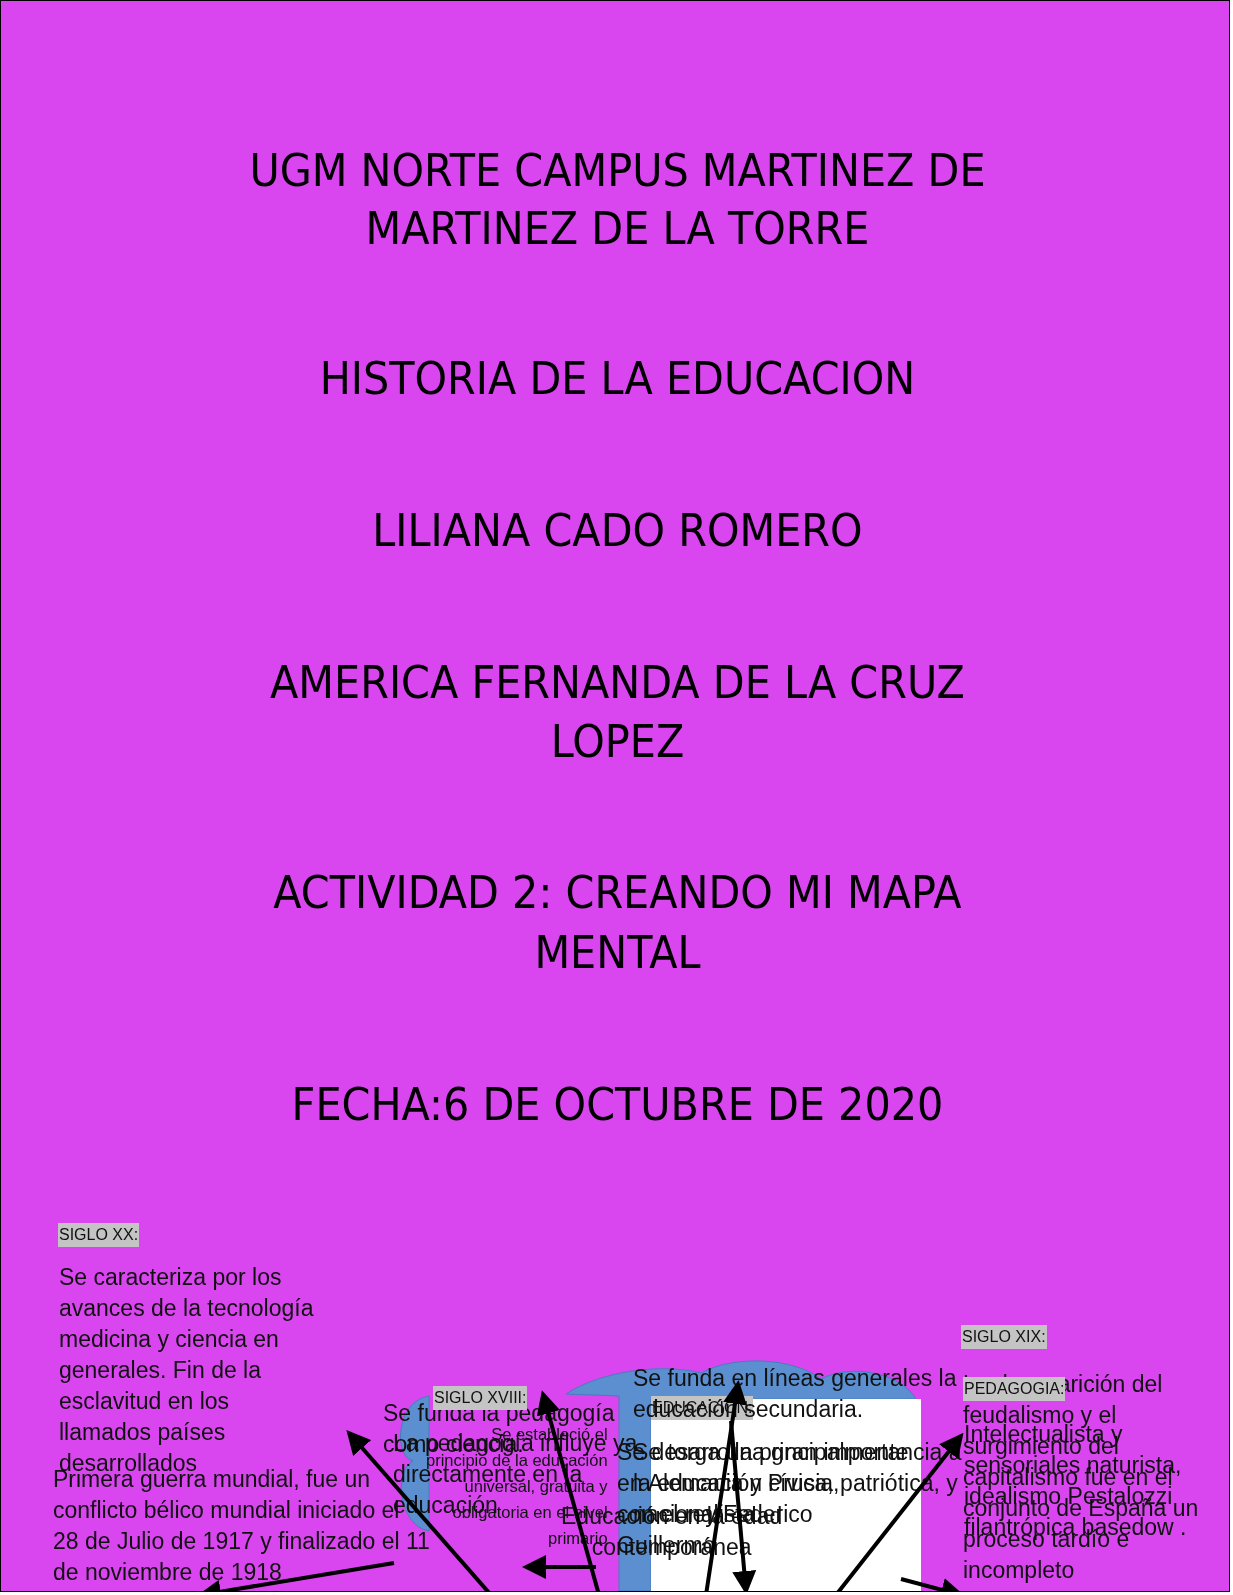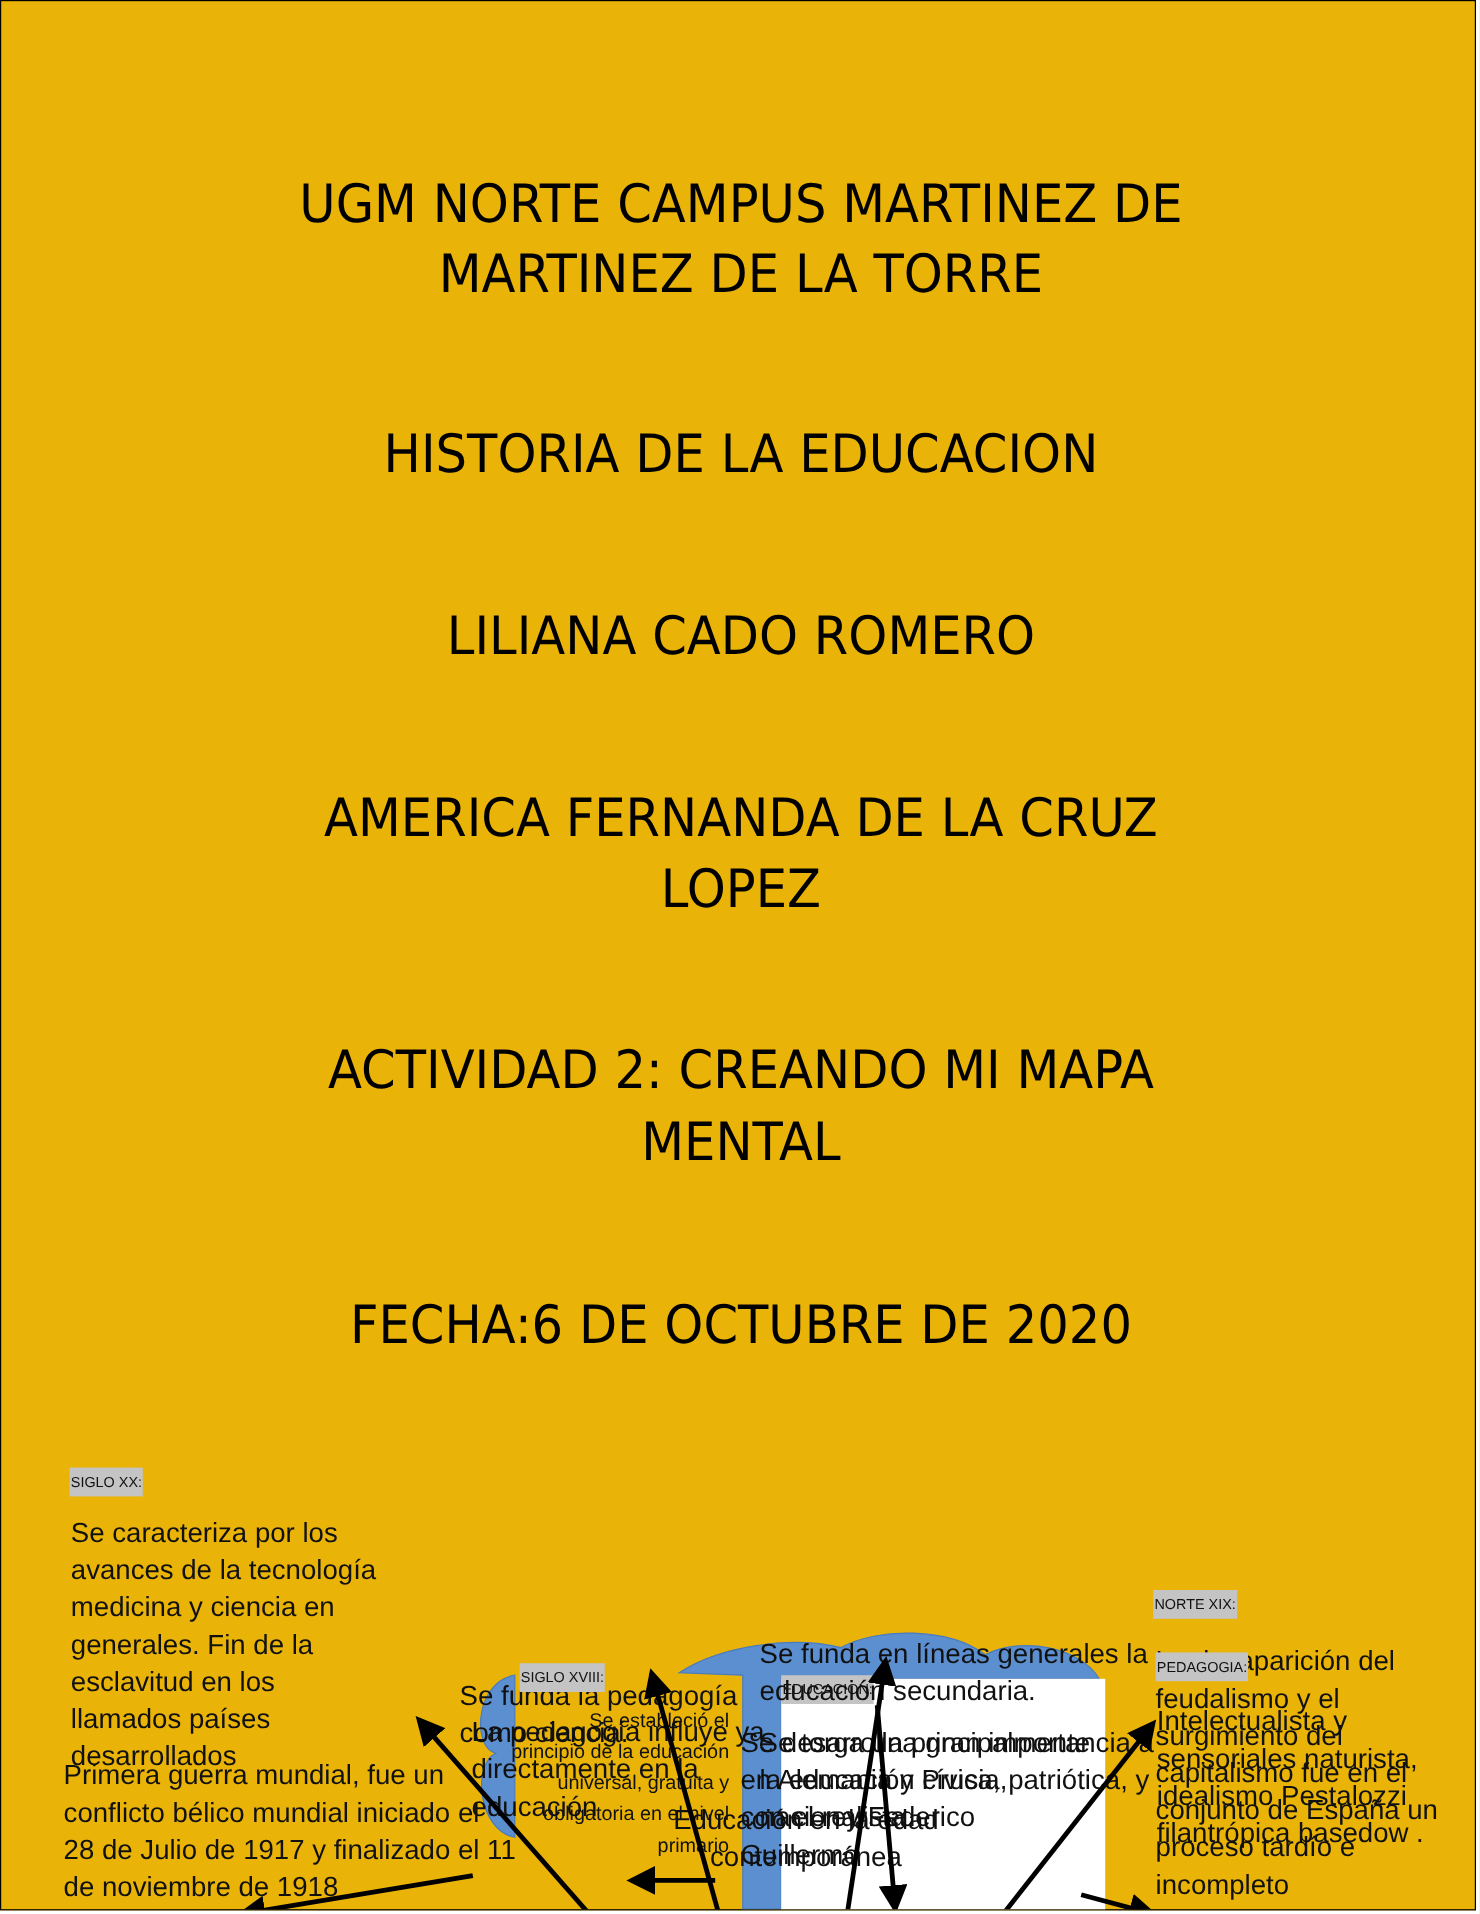--- a/index.html
+++ b/index.html
@@ -1,31 +1,31 @@
 <!DOCTYPE html>
 <html><head>
 <meta charset="utf-8">
 <style>
   html, body { margin: 0; padding: 0; background: #ffffff; }
   body { width: 1233px; height: 1595px; position: relative; overflow: hidden; }
   .page {
     position: absolute; left: 0; top: 0; width: 1230px; height: 1592px;
-    border: 1.5px solid #000; box-sizing: border-box; background: #eab308; overflow: hidden;
+    border: 1.5px solid #000; box-sizing: border-box; background: #d946ef; overflow: hidden;
   }
   .title {
     position: absolute; left: 0; width: 1233px; text-align: center;
     font-family: "DejaVu Sans", sans-serif; font-size: 44px; line-height: 60px;
     color: #000; letter-spacing: 0px; transform: scaleX(0.94); transform-origin: 616px 0;
   }
   .mm-text {
     position: absolute; font-family: "Liberation Sans", sans-serif; font-size: 23px;
     line-height: 31px; color: #111; white-space: pre-line;
   }
   .mm-label {
-    position: absolute; font-family: "Liberation Sans", sans-serif; font-size: 12px;
+    position: absolute; font-family: "Liberation Sans", sans-serif; font-size: 16px;
     line-height: 24px; background: #c4c4c4; color: #111; padding: 0 1px;
   }
   .small { font-size: 16.5px; line-height: 26px; text-align: right; }
   svg.arrows { position: absolute; left: 0; top: 0; width: 1233px; height: 1595px; pointer-events: none; }
 </style>
 </head>
 <body>
 
 <div class="page">
 
@@ -80,21 +80,21 @@
   <div class="mm-text" style="left:632px; top:1362px;">Se funda en líneas generales la
 educación secundaria.</div>
   <div class="mm-text" style="left:632px; top:1436px;">Se torga una gran importancia a
 la educación cívica, patriótica, y
 nacionalista</div>
   <div class="mm-text" style="left:616px; top:1436px;">Se desarrolla principalmente
 en Alemania y Prusia,
 con el rey Federico
 Guillermo</div>
 
-  <div class="mm-label" style="left:960px; top:1324px;">NORTE XIX:</div>
+  <div class="mm-label" style="left:960px; top:1324px;">SIGLO XIX:</div>
   <div class="mm-text" style="left:962px; top:1368px;">La desaparición del
 feudalismo y el
 surgimiento del
 capitalismo fue en el
 conjunto de España un
 proceso tardío e
 incompleto</div>
 
   <div class="mm-label" style="left:962px; top:1376px;">PEDAGOGIA:</div>
   <div class="mm-text" style="left:963px; top:1418px;">Intelectualista y

